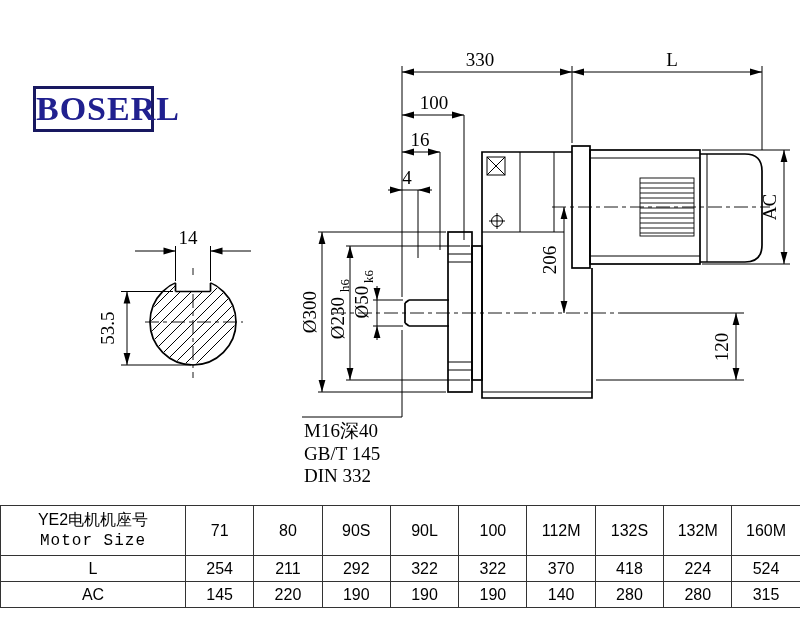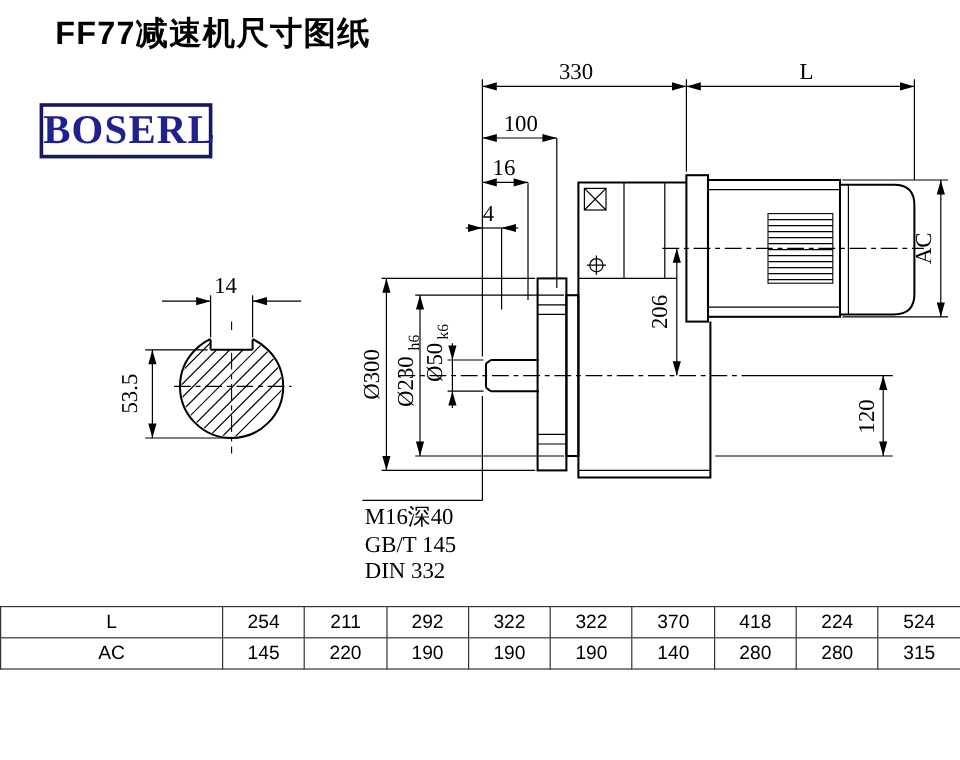--- a/index.html
+++ b/index.html
@@ -6,21 +6,21 @@
   html,body { width:800px; height:633px; background:#fff; overflow:hidden; }
   body { font-family:"Liberation Sans", sans-serif; color:#000; }
   .page { position:relative; width:800px; height:633px; background:#fff; }
 
   .title {
     position:absolute; left:46px; top:10px;
     font-size:27px; font-weight:bold; letter-spacing:1px;
     font-family:"Liberation Sans", sans-serif;
   }
   .logo {
-    position:absolute; left:33px; top:86px; width:144px; height:46px;
+    position:absolute; left:33px; top:86px; width:121px; height:46px;
     border:3px solid #181860; text-align:center; line-height:40px;
     font-family:"Liberation Serif", serif; font-weight:bold;
     font-size:34px; color:#20208f; letter-spacing:1px;
   }
 
   svg.drawing { position:absolute; left:0; top:0; }
   .obj   { stroke:#000; stroke-width:1.7; fill:none; }
   .thin  { stroke:#000; stroke-width:1;   fill:none; }
   .dim   { stroke:#000; stroke-width:1;   fill:none; }
   .cl    { stroke:#000; stroke-width:0.9; fill:none; stroke-dasharray:14 4 4 4; }
@@ -161,31 +161,45 @@
     </g>
 
     <g>
       <path class="thin" d="M402,330 V417 M402,417 H302"></path>
       <text class="dt" x="304" y="437">M16深40</text>
       <text class="dt" x="304" y="460">GB/T 145</text>
       <text class="dt" x="304" y="482">DIN 332</text>
     </g>
   </svg>
 
-  <h1 class="title">FF77减速机尺寸图纸</h1>
   <div class="logo">
     <span>BOSERL</span>
   </div>
 
   <table class="size-table">
     <colgroup>
       <col style="width:185px">
       <col span="9" style="width:68.3px">
     </colgroup>
     <tbody>
+        <tr class="head">
+      <th class="motor-head">
+        <div>YE2电机机座号</div>
+        <div class="en">Motor Size</div>
+      </th>
+      <th>71</th>
+      <th>80</th>
+      <th>90S</th>
+      <th>90L</th>
+      <th>100</th>
+      <th>112M</th>
+      <th>132S</th>
+      <th>132M</th>
+      <th>160M</th>
+    </tr>
     <tr>
       <th>L</th>
       <td>254</td>
       <td>211</td>
       <td>292</td>
       <td>322</td>
       <td>322</td>
       <td>370</td>
       <td>418</td>
       <td>224</td>

